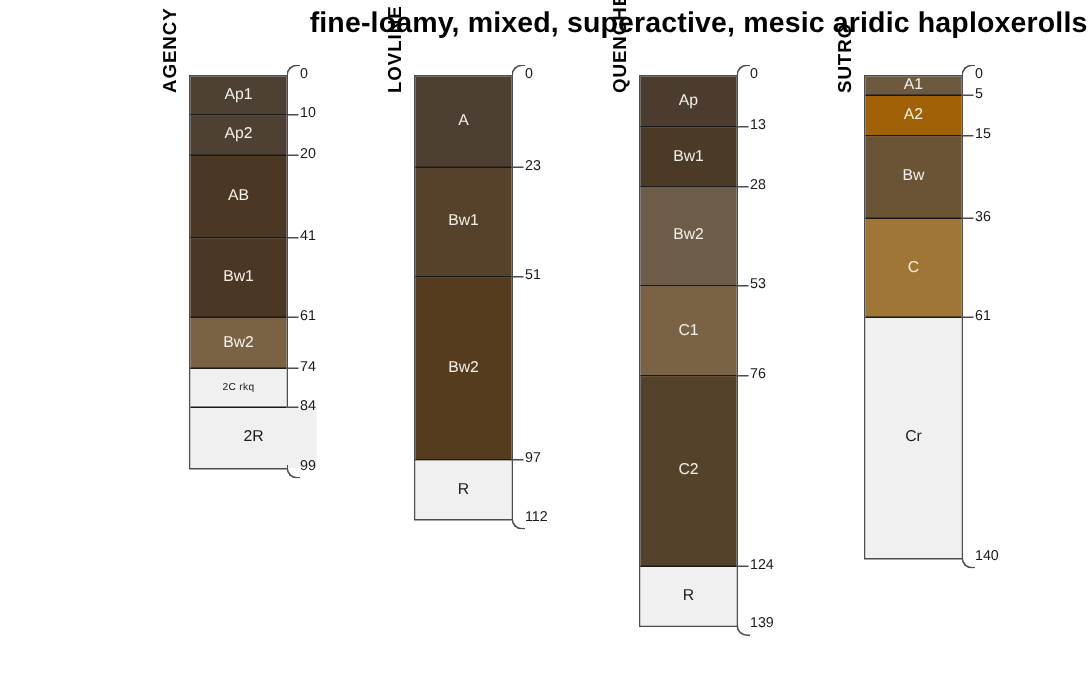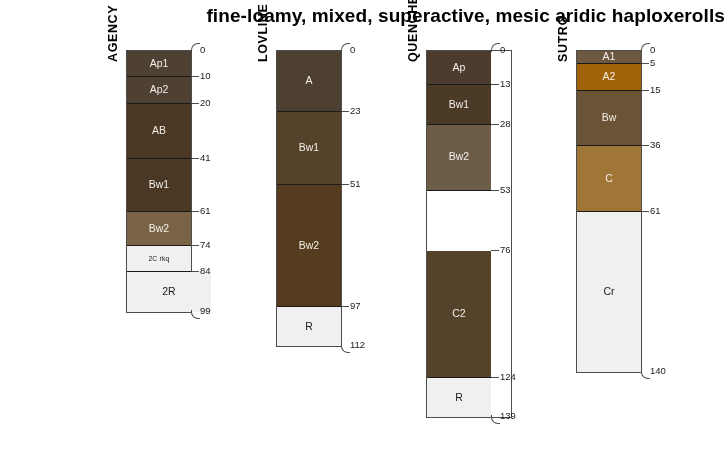--- a/index.html
+++ b/index.html
@@ -167,29 +167,32 @@
         <div class="tick-label" style="left: 350px; top: 105.605px;">23</div>
         <div class="tick" style="left: 341px; top: 184.385px; width: 8px;"></div>
         <div class="tick-label" style="left: 350px; top: 179.385px;">51</div>
         <div class="tick" style="left: 341px; top: 305.595px; width: 8px;"></div>
         <div class="tick-label" style="left: 350px; top: 300.595px;">97</div>
         <div class="curve" style="left: 341px; top: 344.12px;"></div>
         <div class="tick-label" style="left: 350px; top: 340.12px;">112</div>
       </div>
       <div class="profile">
         <div class="profile-label" style="left: 420px; top: 48px;">QUENCHEROO</div>
-        <div class="column" style="left: 426px; top: 50px; width: 64px; height: 366.265px; padding-left: 20px;">
+        <div class="column" style="left: 426px; top: 50px; width: 64px; height: 366.265px;">
           <div class="horizon" style="top: 0px; height: 34.255px; width: 64px; background: rgb(75, 60, 47);">
             <span class="horizon-name">Ap</span>
           </div>
           <div class="horizon" style="top: 34.255px; height: 39.525px; width: 64px; background: rgb(75, 58, 38);">
             <span class="horizon-name">Bw1</span>
           </div>
           <div class="horizon" style="top: 73.78px; height: 65.875px; width: 64px; background: rgb(109, 92, 72);">
             <span class="horizon-name">Bw2</span>
+          </div>
+          <div class="horizon" style="top: 139.655px; height: 60.605px; width: 64px; background: rgb(122, 98, 69);">
+            <span class="horizon-name">C1</span>
           </div>
           <div class="horizon" style="top: 200.26px; height: 126.48px; width: 64px; background: rgb(84, 67, 42);">
             <span class="horizon-name">C2</span>
           </div>
           <div class="horizon light" style="top: 326.74px; height: 39.525px; width: 64px; background: rgb(240, 240, 240); border-bottom: none;">
             <span class="horizon-name">R</span>
           </div>
         </div>
         <div class="curve" style="left: 491px; top: 43px; border-bottom: none; border-top: 1px solid rgb(77, 77, 77); border-bottom-left-radius: 0px; border-top-left-radius: 7px;"></div>
         <div class="tick-label" style="left: 500px; top: 45px;">0</div>

